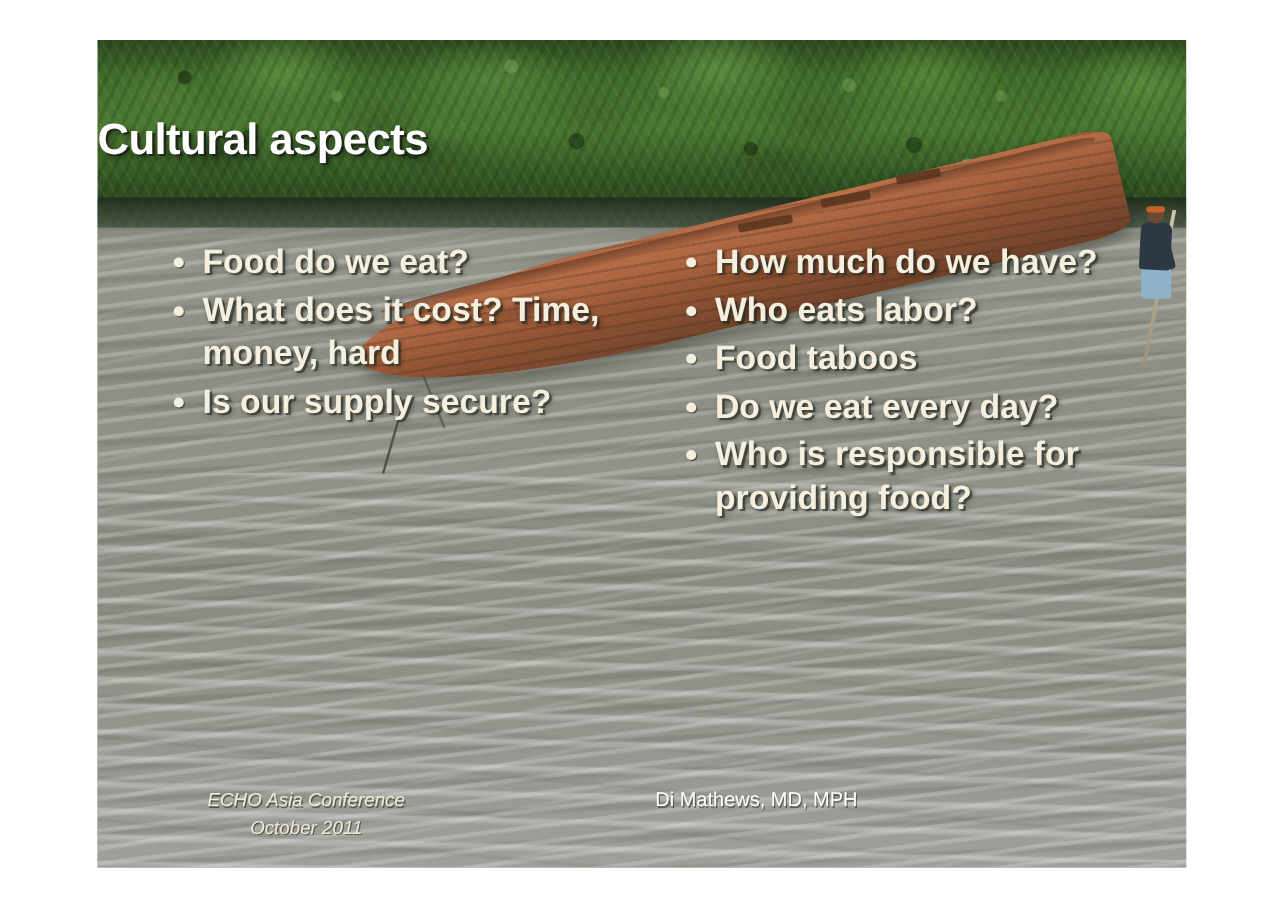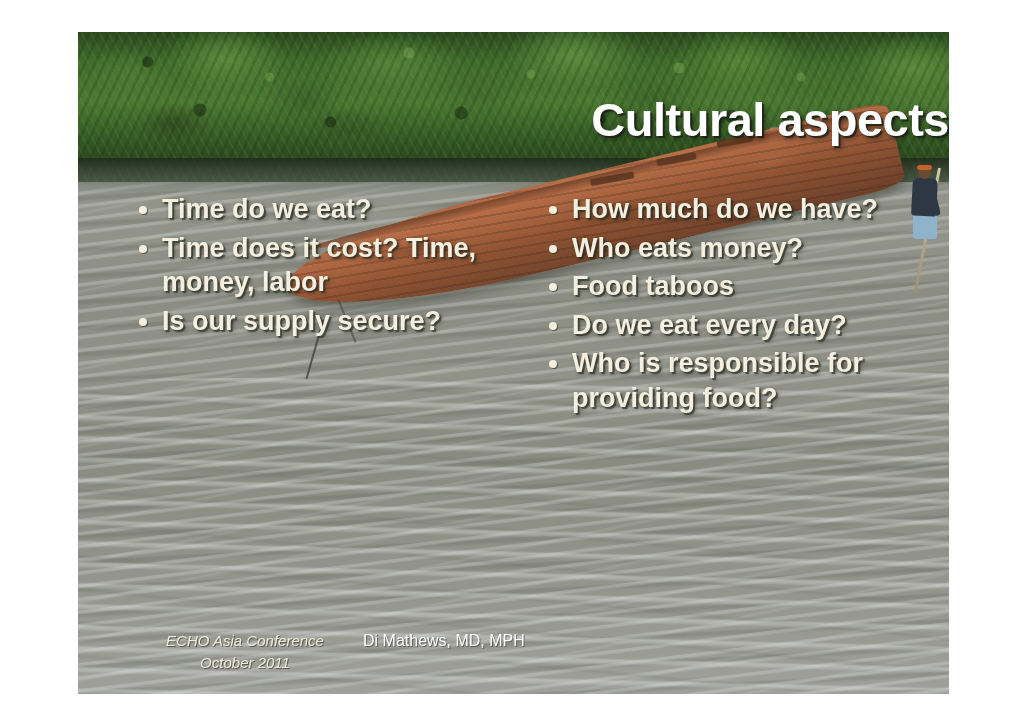--- a/index.html
+++ b/index.html
@@ -278,22 +278,22 @@
     background: linear-gradient(180deg,#cfc6ab,#9c9078);
     transform: rotate(11deg);
     transform-origin: top center;
   }
 
   
   #title {
     position: absolute;
     left: 0; right: 0;
     top: 60px;
-    text-align: right;
-    font-size: 47px;
+    text-align: left;
+    font-size: 35px;
     font-weight: bold;
     color: #ffffff;
     letter-spacing: -0.5px;
     text-shadow:
       2px 2px 0 rgba(25,30,22,0.75),
       3px 3px 5px rgba(15,20,12,0.55);
   }
 
   .columns {
     position: absolute;
@@ -344,24 +344,24 @@
     text-align: center;
     font-size: 15px;
     font-style: italic;
     font-weight: normal;
     line-height: 1.45;
     color: #f1ead8;
     text-shadow: 1px 1px 0 rgba(40,45,36,0.6);
   }
   .footer-right {
     position: absolute;
-    left: 285px;
+    left: 308px;
     top: 600px;
     width: 300px;
-    text-align: left;
+    text-align: right;
     font-size: 16px;
     color: #ffffff;
     text-shadow: 1px 1px 0 rgba(40,45,36,0.55);
   }
 </style>
 </head>
 <body>
 
 <div id="slide">
 
@@ -396,30 +396,30 @@
       </div>
     </div>
   </div>
 
   <div id="title">Cultural aspects</div>
 
   <div class="columns">
 
     <div class="col col-left">
       <ul class="bullets">
-        <li>Time do we eat?</li>
-        <li>Time does it cost? Time, money, labor</li>
+        <li>Food do we eat?</li>
+        <li>What does it cost? Time, money, hard</li>
         <li>Is our supply secure?</li>
       </ul>
     </div>
 
     <div class="col col-right">
       <ul class="bullets">
         <li>How much do we have?</li>
-        <li>Who eats money?</li>
+        <li>Who eats labor?</li>
         <li>Food taboos</li>
         <li>Do we eat every day?</li>
         <li>Who is responsible for providing food?</li>
       </ul>
     </div>
 
   </div>
 
   <div class="footer-left">
     <div>ECHO Asia Conference</div>

